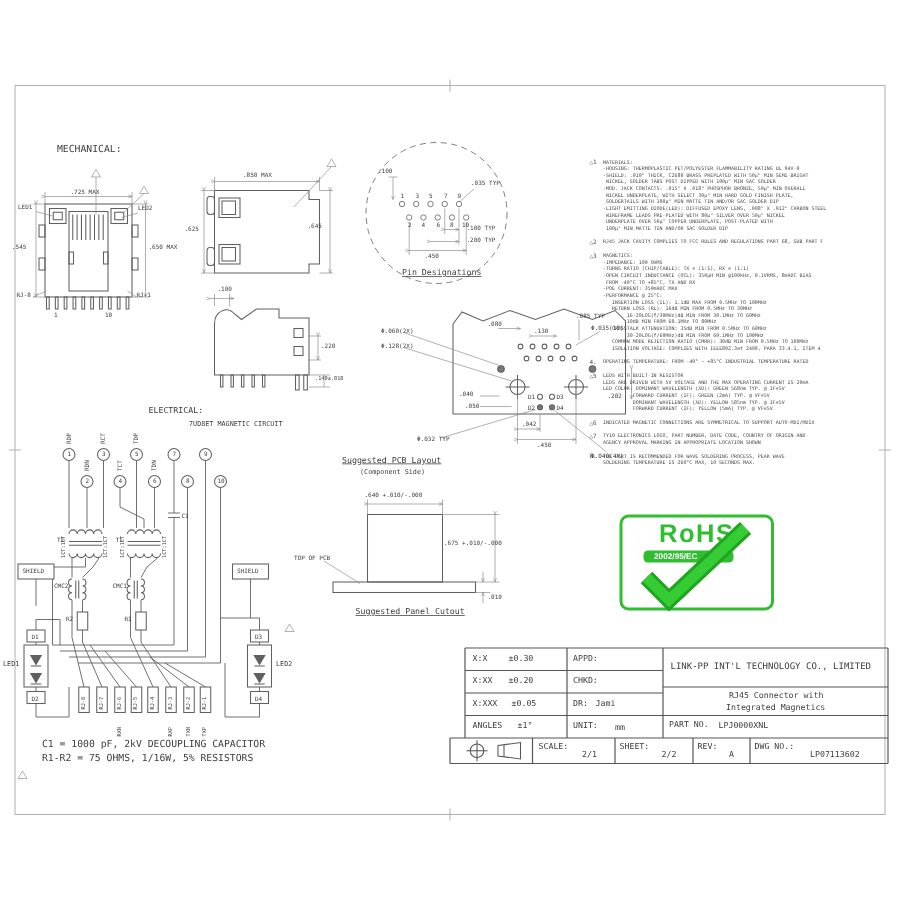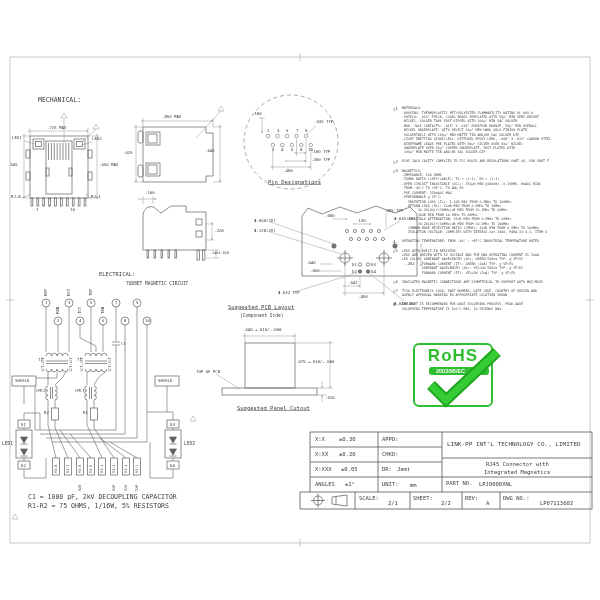--- a/index.html
+++ b/index.html
@@ -13,21 +13,21 @@
       transform:scale(.5) rotate(-90deg);transform-origin:0 0;}
   .f7{font-size:7px}.f8{font-size:8px}.f9{font-size:9px}
   .f11{font-size:11px}.f12{font-size:12px}.f13{font-size:13px}
   .u{text-decoration:underline}
   .notes{position:absolute;left:393px;top:106px;width:205px;height:245px;
          transform:scale(.5);transform-origin:0 0;}
   .notes-inner{width:410px;}
   .note{display:flex;margin-bottom:9px;color:#4a4a4a;}
   .nmark{width:18px;flex:0 0 18px;font-size:8px;line-height:1.2;}
   .nbody{font-size:6.6px;line-height:1.34;white-space:pre-wrap;}
-  #rohs{position:absolute;left:413px;top:343px;width:80px;height:64px;
+  #rohs{position:absolute;left:413px;top:343px;width:103px;height:64px;
         border:2.2px solid #2fbe2f;border-radius:6px;box-sizing:border-box;overflow:visible;}
   .rohs-title{position:absolute;left:0;top:1px;width:100%;text-align:center;
         color:#2fbe2f;font-family:"Liberation Sans",sans-serif;font-weight:bold;
         font-size:17px;letter-spacing:1px;}
   .rohs-bar{position:absolute;left:14px;top:22px;width:60px;height:8px;
         background:#2fbe2f;border-radius:3px;}
   .rohs-bar span{position:absolute;left:7px;top:1px;color:#ffffff;
         font-family:"Liberation Sans",sans-serif;font-weight:bold;font-size:10px;
         transform:scale(.55);transform-origin:0 0;white-space:pre;}
   #rohs svg{position:absolute;left:0;top:0;overflow:visible;}

